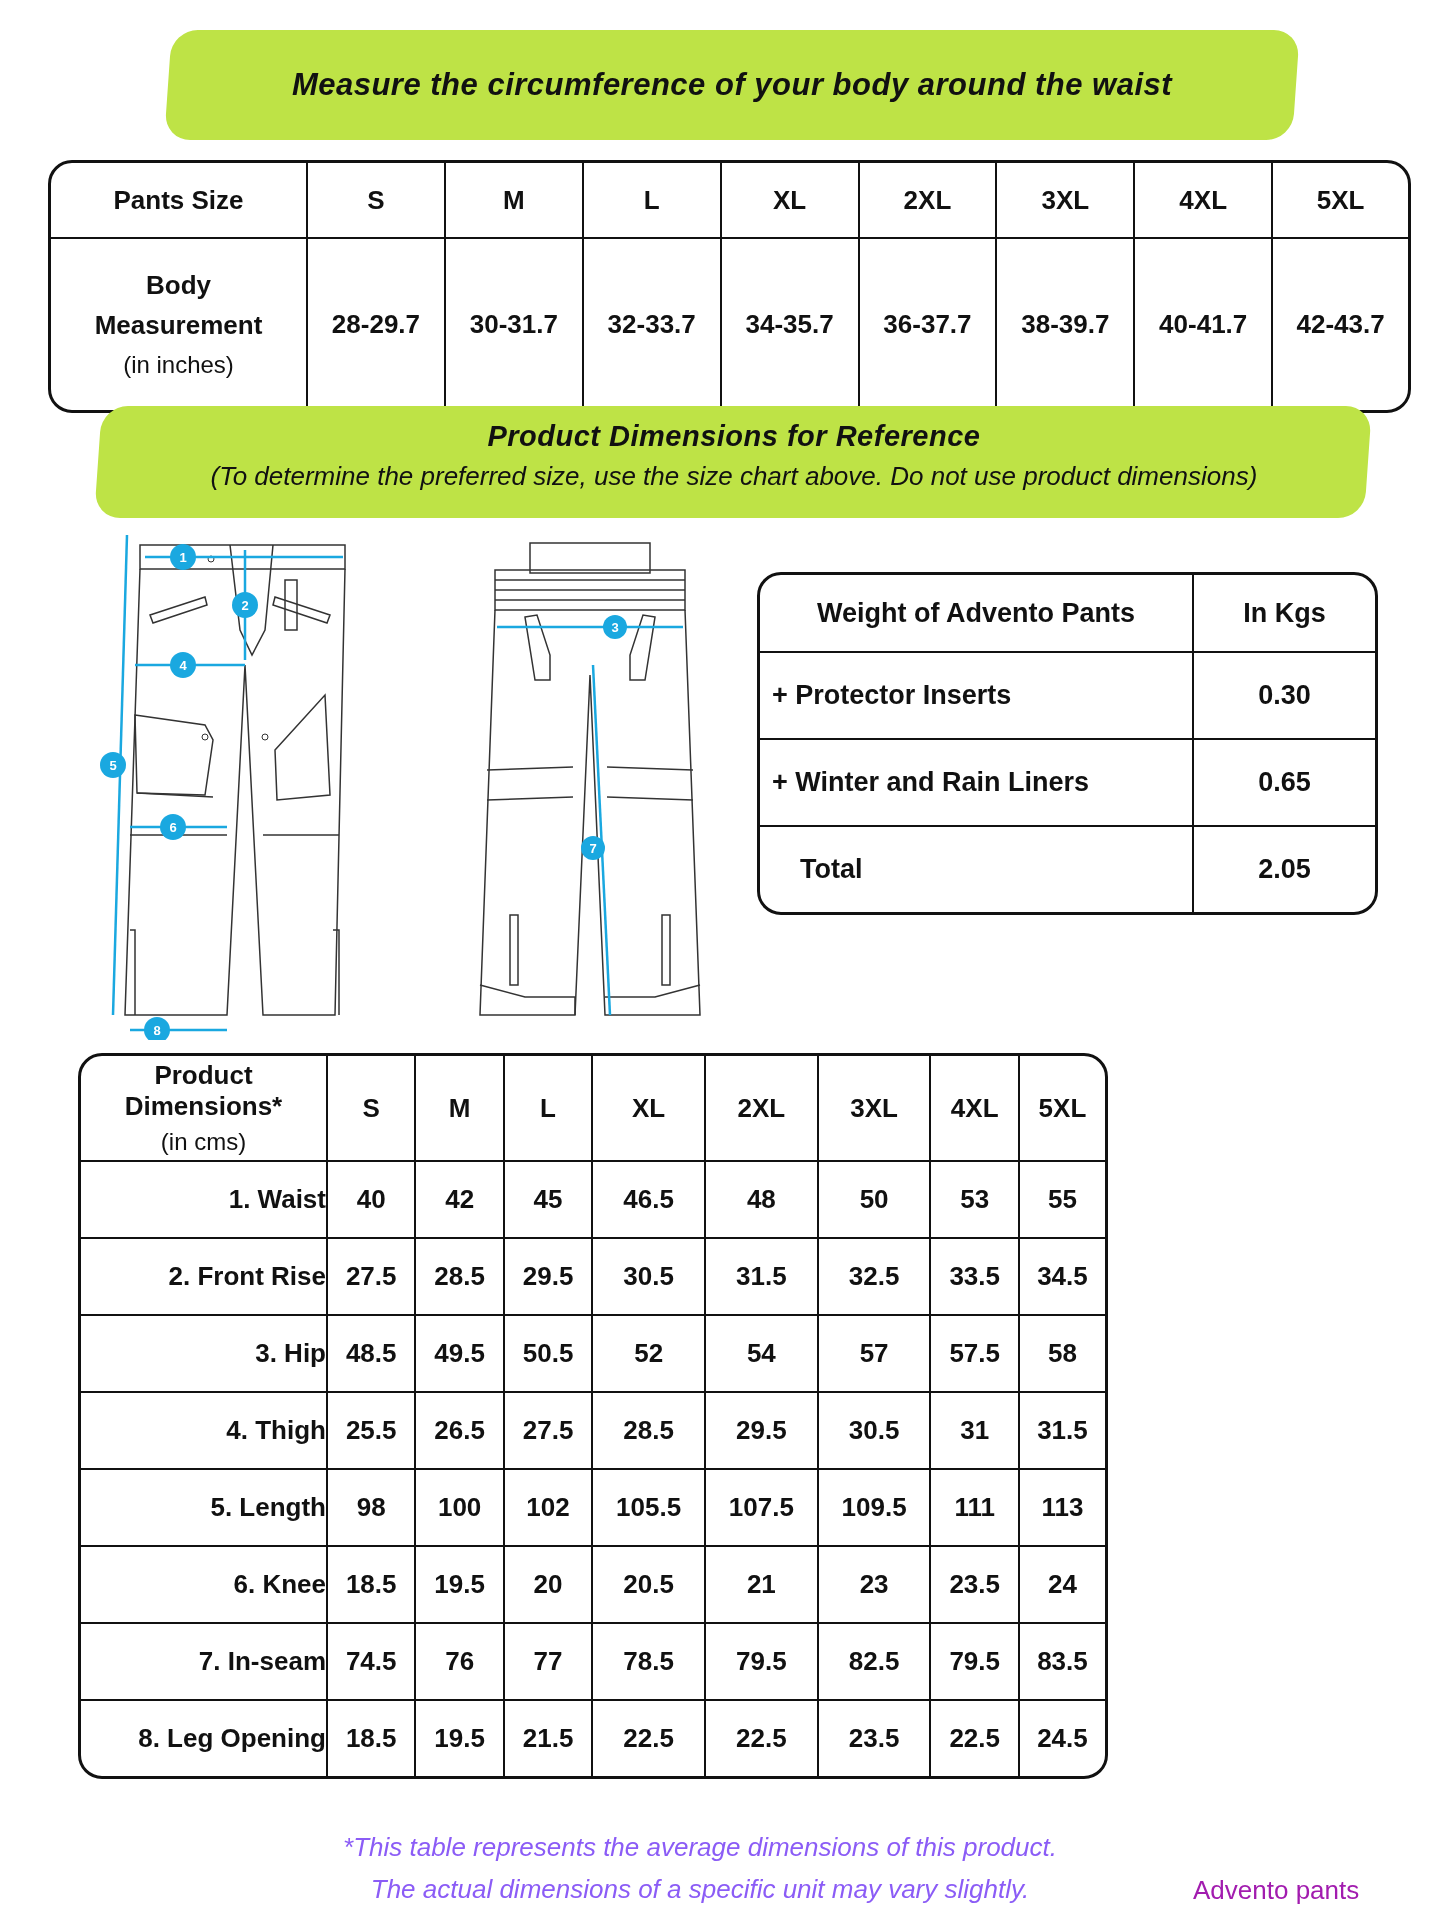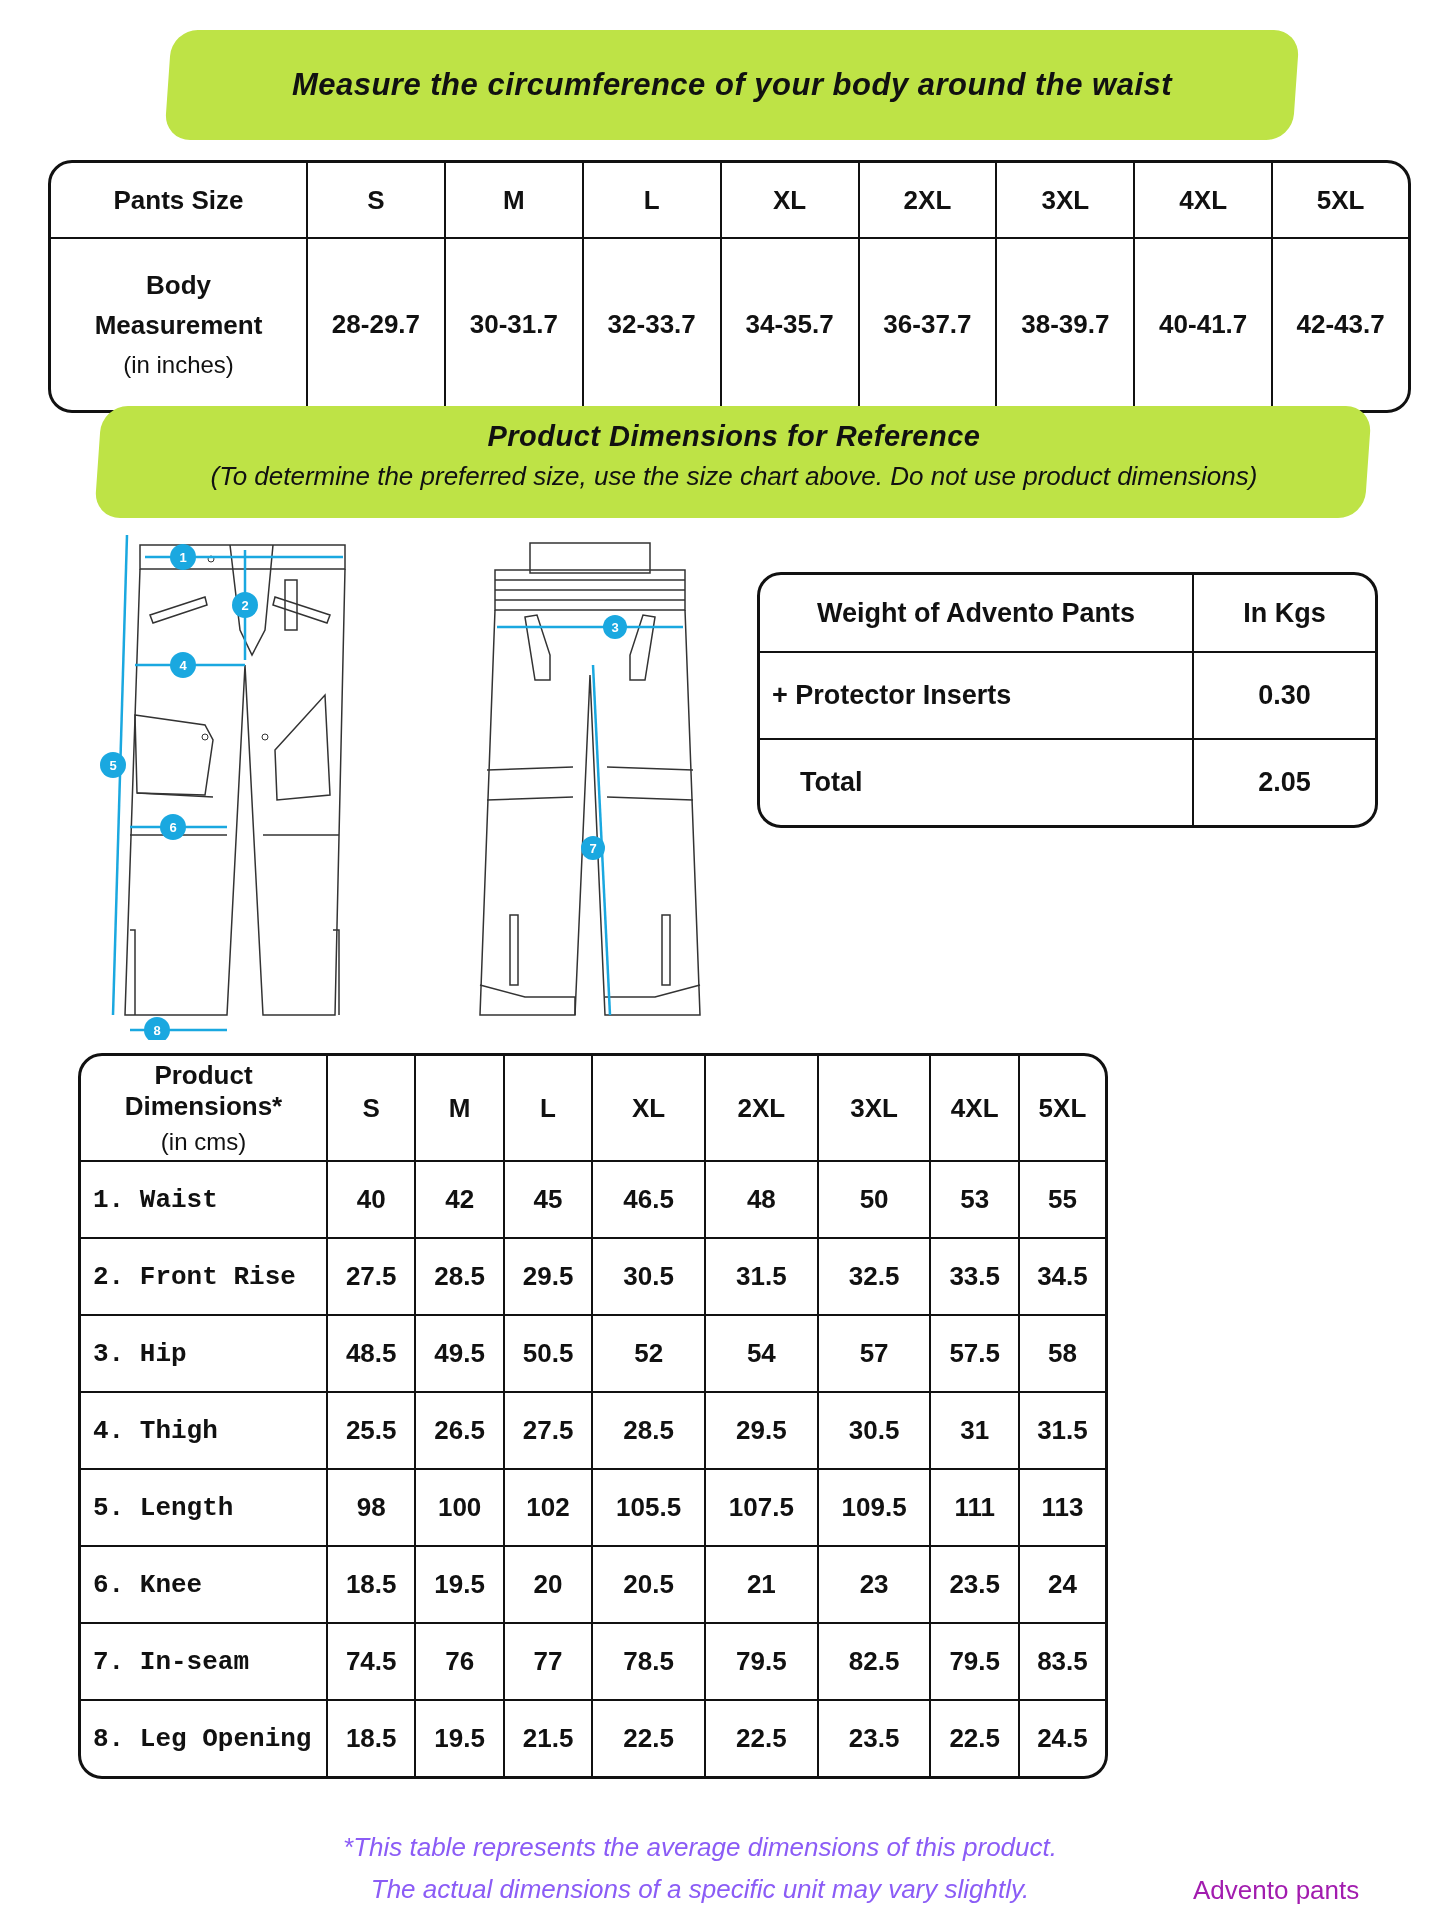--- a/index.html
+++ b/index.html
@@ -23,21 +23,21 @@
   .sub{font-weight:normal;font-size:24px;}
   .weight{left:757px;top:572px;width:621px;}
   .weight th{height:76px;font-size:27px;}
   .weight td{height:85px;font-size:27px;}
   .weight td.l{text-align:left;padding-left:40px;}
   .weight td.l.plus{padding-left:12px;}
   .weight .c1{width:432px;}
   .dims{left:78px;top:1053px;width:1030px;}
   .dims th{height:104px;}
   .dims td{height:75px;}
-  .dims td.l{text-align:left;padding-left:12px;font-family:Liberation Mono, monospace;}
+  .dims td.l{text-align:right;padding-left:12px;}
   .dims .lbl{width:245px;}
   .dims th .sub{display:block;margin-top:6px;}
   .figure{position:absolute;}
   .footer{position:absolute;font-style:italic;font-size:26px;color:#8b5cf6;text-align:center;}
   .brand{position:absolute;font-size:26px;color:#a21caf;left:1193px;top:1875px;}
 </style>
 </head>
 <body>
 
 <div class="banner b1">
@@ -162,20 +162,24 @@
   <tbody>
       <tr>
     <th class="c1">Weight of Advento Pants</th>
     <th>In Kgs</th>
   </tr>
   <tr>
     <td class="l plus"><span>+</span> <span>Protector Inserts</span></td>
     <td>0.30</td>
   </tr>
   <tr>
+    <td class="l plus"><span>+</span> <span>Winter and Rain Liners</span></td>
+    <td>0.65</td>
+  </tr>
+  <tr>
     <td class="l">Total</td>
     <td>2.05</td>
   </tr>
 </tbody>
   </table>
 
 <table class="tbl dims">
   <tbody>
       <tr>
     <th class="lbl">

